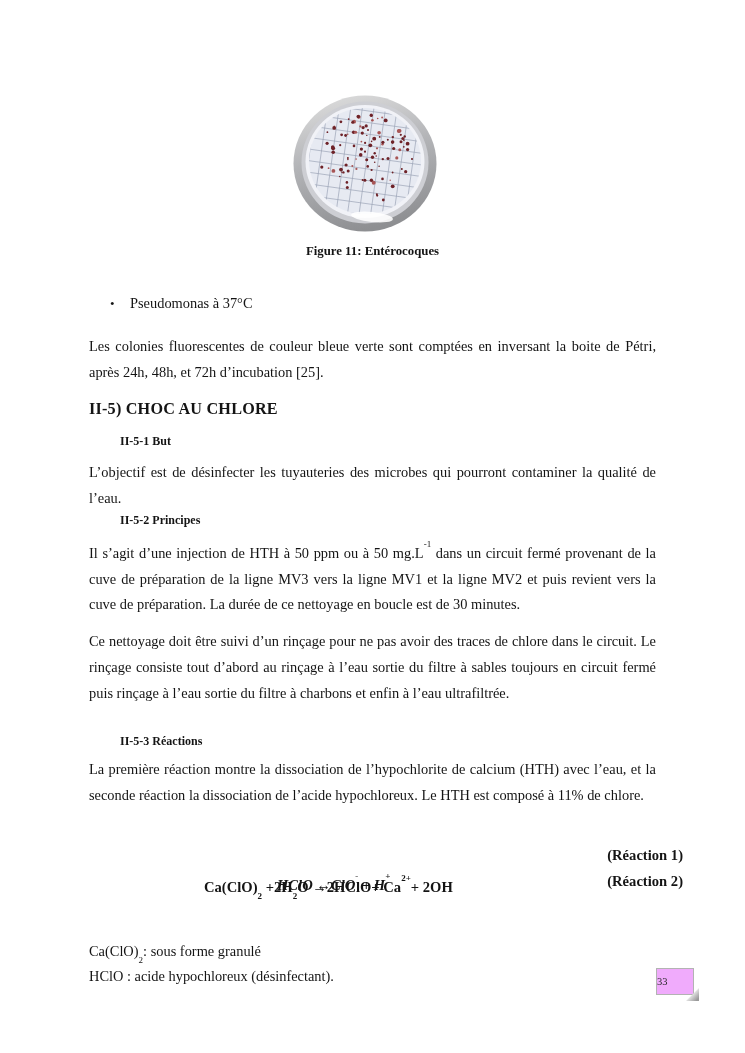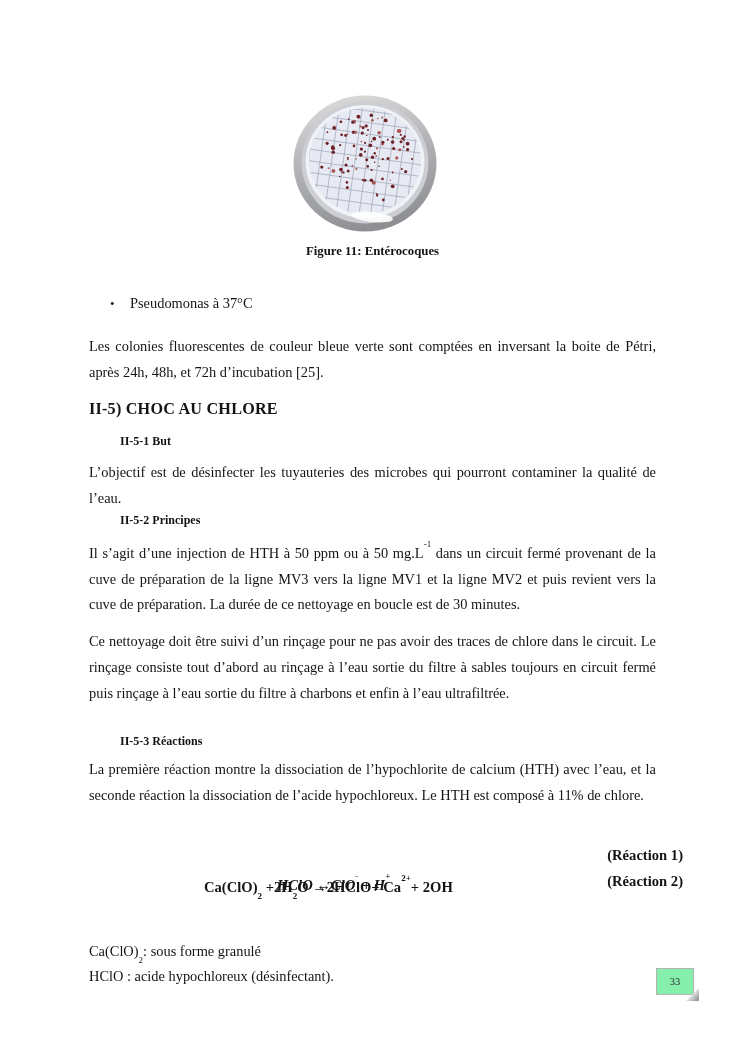--- a/index.html
+++ b/index.html
@@ -54,22 +54,22 @@
   .eq1 { top: 842px; } .eq1 .formula { left: 204px; margin-top: 28px; }
   .eq2 { top: 868px; } .eq2 .formula { left: 277px; font-style: italic; }
 
   .note { position: absolute; left: 89px; width: 567px; font-size: 14.4px; line-height: 25.6px; }
   .note1 { top: 925px; }
   .note2 { top: 950px; }
 
   
   .pagebox {
     position: absolute; left: 656px; top: 968px; width: 36px; height: 25px;
-    border: 1px solid #b3b3b3; background: #86efac;
-    display: flex; align-items: center; justify-content: center;
+    border: 1px solid #b3b3b3; background: #f0abfc;
+    display: flex; align-items: center; 
     font-size: 10.5px; color: #2a2a2a;
   }
   .dog-ear {
     position: absolute; right: -6px; bottom: -7px; width: 13px; height: 13px;
     background: linear-gradient(315deg, #9a9a9a 12%, #d9d9d9 45%, #f2f2f2 60%, #ffffff 75%);
     clip-path: polygon(0 100%, 100% 0, 100% 100%);
   }
 </style>
 </head>
 <body>

